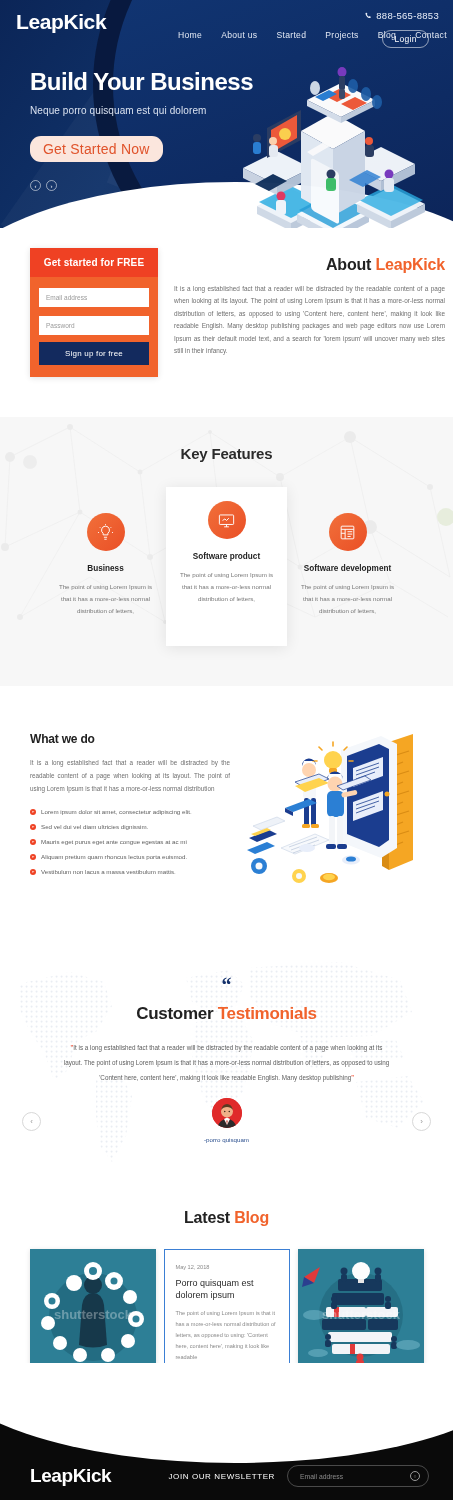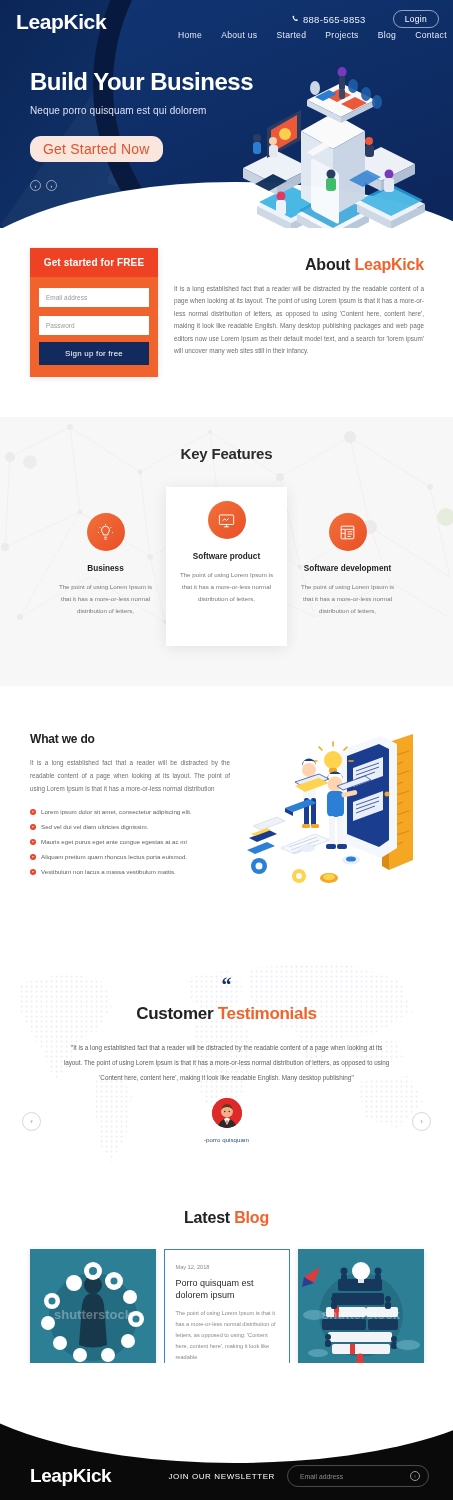--- a/index.html
+++ b/index.html
@@ -43,21 +43,21 @@
     background:#fff; border-radius:50% 50% 0 0 / 100% 100% 0 0;
   }
 
   .topbar { position:relative; z-index:6; padding:10px 16px 0 16px; }
   .brand {
     color:#fff; font-size:21px; font-weight:bold; letter-spacing:-0.4px;
     display:inline-block;
   }
   .top-right {
     position:absolute; right:14px; top:10px;
-    display:flex; align-items:center; gap:19px;
+    display:flex; align-items:center; gap:9px;flex-direction:column;
   }
   .phone { color:#e9eef8; font-size:9.5px; letter-spacing:.3px; display:flex; align-items:center; gap:4px; }
   .phone svg { width:8px;height:8px; }
   .login-btn {
     border:1px solid rgba(255,255,255,.55); border-radius:11px;
     color:#fff; font-size:8.5px; padding:3px 11px; background:transparent;
     cursor:pointer; letter-spacing:.3px;margin-left:8px;
   }
   .mainnav {
     position:absolute; left:178px; top:30px; z-index:6;
@@ -81,21 +81,21 @@
     border:1px solid rgba(255,255,255,.55);
     color:#fff;font-size:6px;display:flex;align-items:center;justify-content:center;
     cursor:pointer;
   }
 
   
   .hero-illo { position:absolute; right:4px; top:56px; z-index:5; width:220px; height:180px; }
 
   
   .about-wrap {
-    display:flex; gap:16px; padding:20px 29px 40px 30px; align-items:flex-start;
+    display:flex; gap:16px; padding:20px 8px 40px 30px; align-items:flex-start;
     background:#fff;
   }
   .signup-card { width:128px; flex:0 0 128px; box-shadow:0 1px 6px rgba(0,0,0,.12); }
   .signup-head {
     background:linear-gradient(180deg,#ef4123,#ef4123);
     color:#fff; font-size:10px; font-weight:bold; text-align:center; padding:9px 0; letter-spacing:.1px;
   }
   .signup-body { background:#f1632c; padding:9px 9px 12px 9px; }
   .signup-body input {
     width:100%; border:none; background:#fff; font-size:6.5px; color:#777;

